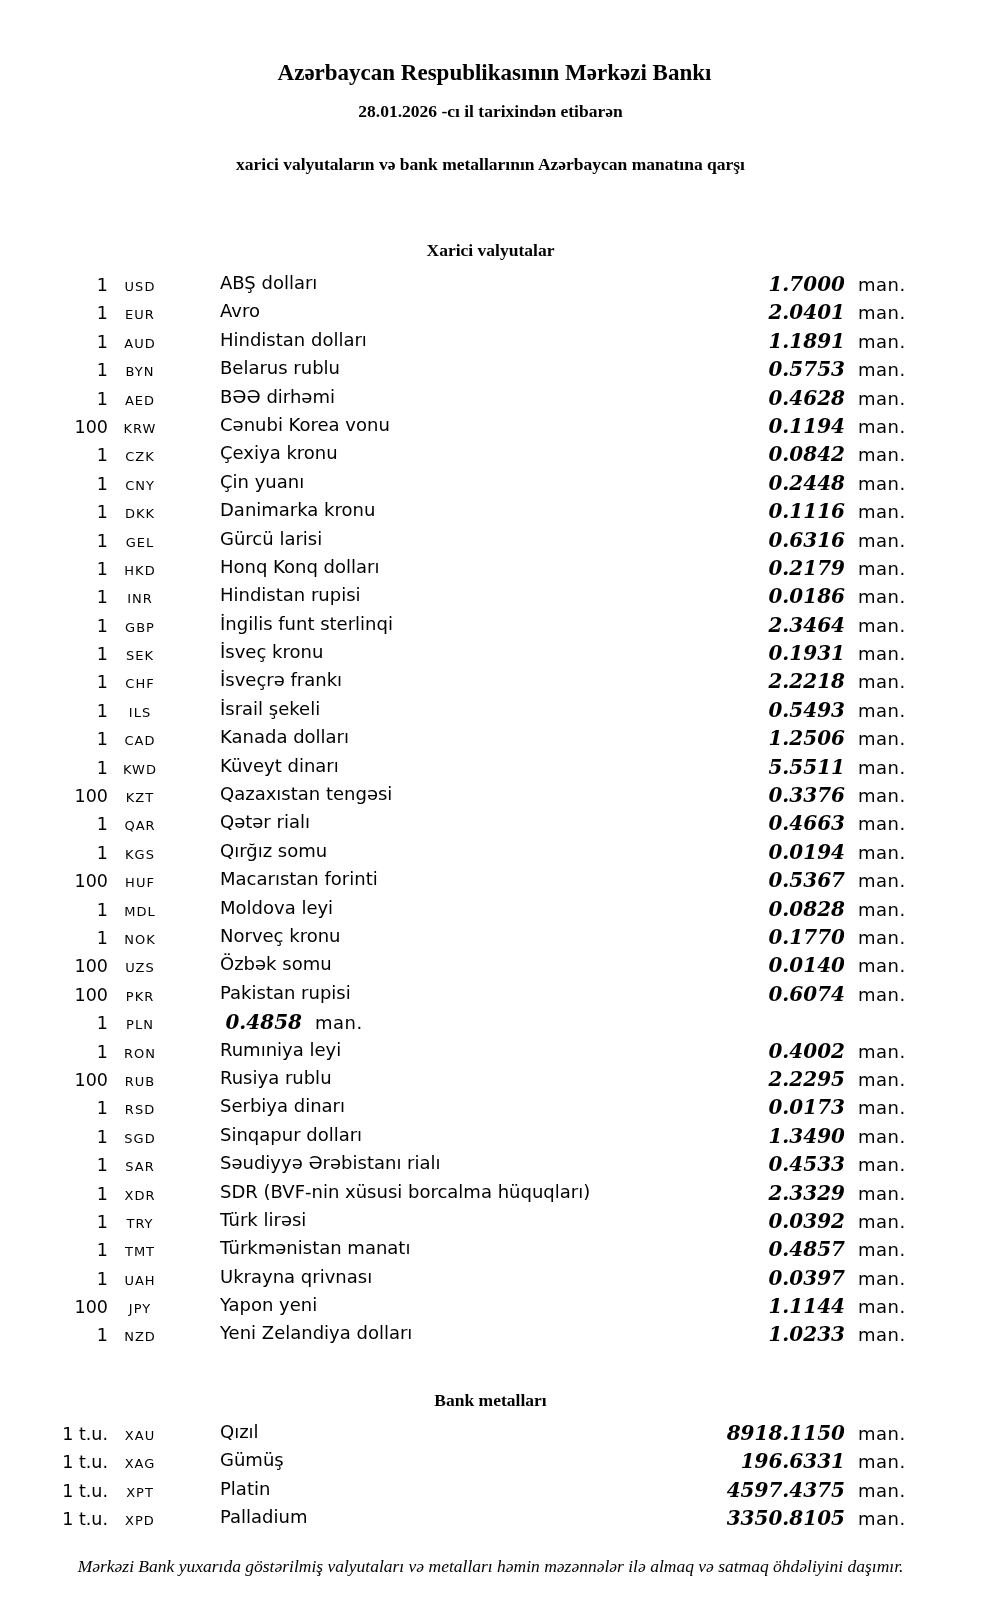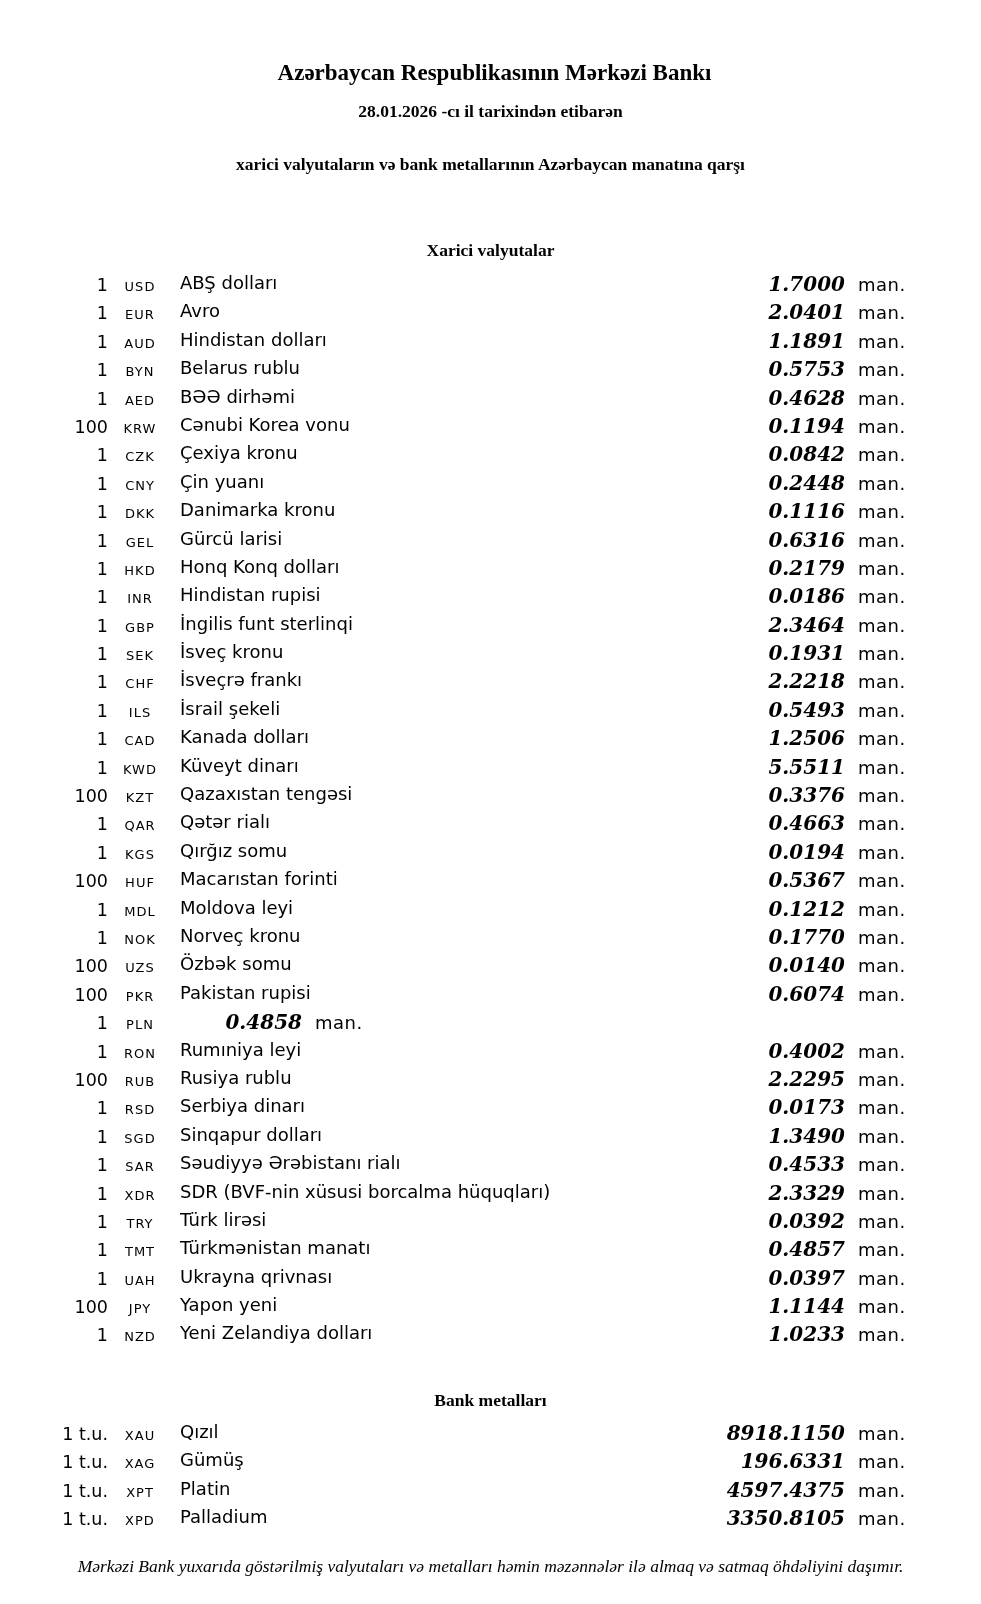--- a/index.html
+++ b/index.html
@@ -68,20 +68,21 @@
     letter-spacing: 1px;
     flex: none;
   }
   .cell-name {
     flex: 1 1 auto;
     padding-left: 8px;
     font-size: 18px;
     text-align: left;
     transform: translateY(-2px);
     overflow: hidden;
+    margin-left: 40px;
   }
   .cell-rate {
     width: 130px;
     text-align: right;
     font-family: "DejaVu Serif", "Liberation Serif", serif;
     font-style: italic;
     font-weight: bold;
     font-size: 20px;
     flex: none;
   }
@@ -288,21 +289,21 @@
     <span class="cell-code">HUF</span>
     <span class="cell-name">Macarıstan forinti</span>
     <span class="cell-rate">0.5367</span>
     <span class="cell-unit">man.</span>
   </div>
 
   <div class="row">
     <span class="cell-qty">1</span>
     <span class="cell-code">MDL</span>
     <span class="cell-name">Moldova leyi</span>
-    <span class="cell-rate">0.1212</span>
+    <span class="cell-rate">0.0828</span>
     <span class="cell-unit">man.</span>
   </div>
 
   <div class="row">
     <span class="cell-qty">1</span>
     <span class="cell-code">NOK</span>
     <span class="cell-name">Norveç kronu</span>
     <span class="cell-rate">0.1770</span>
     <span class="cell-unit">man.</span>
   </div>

